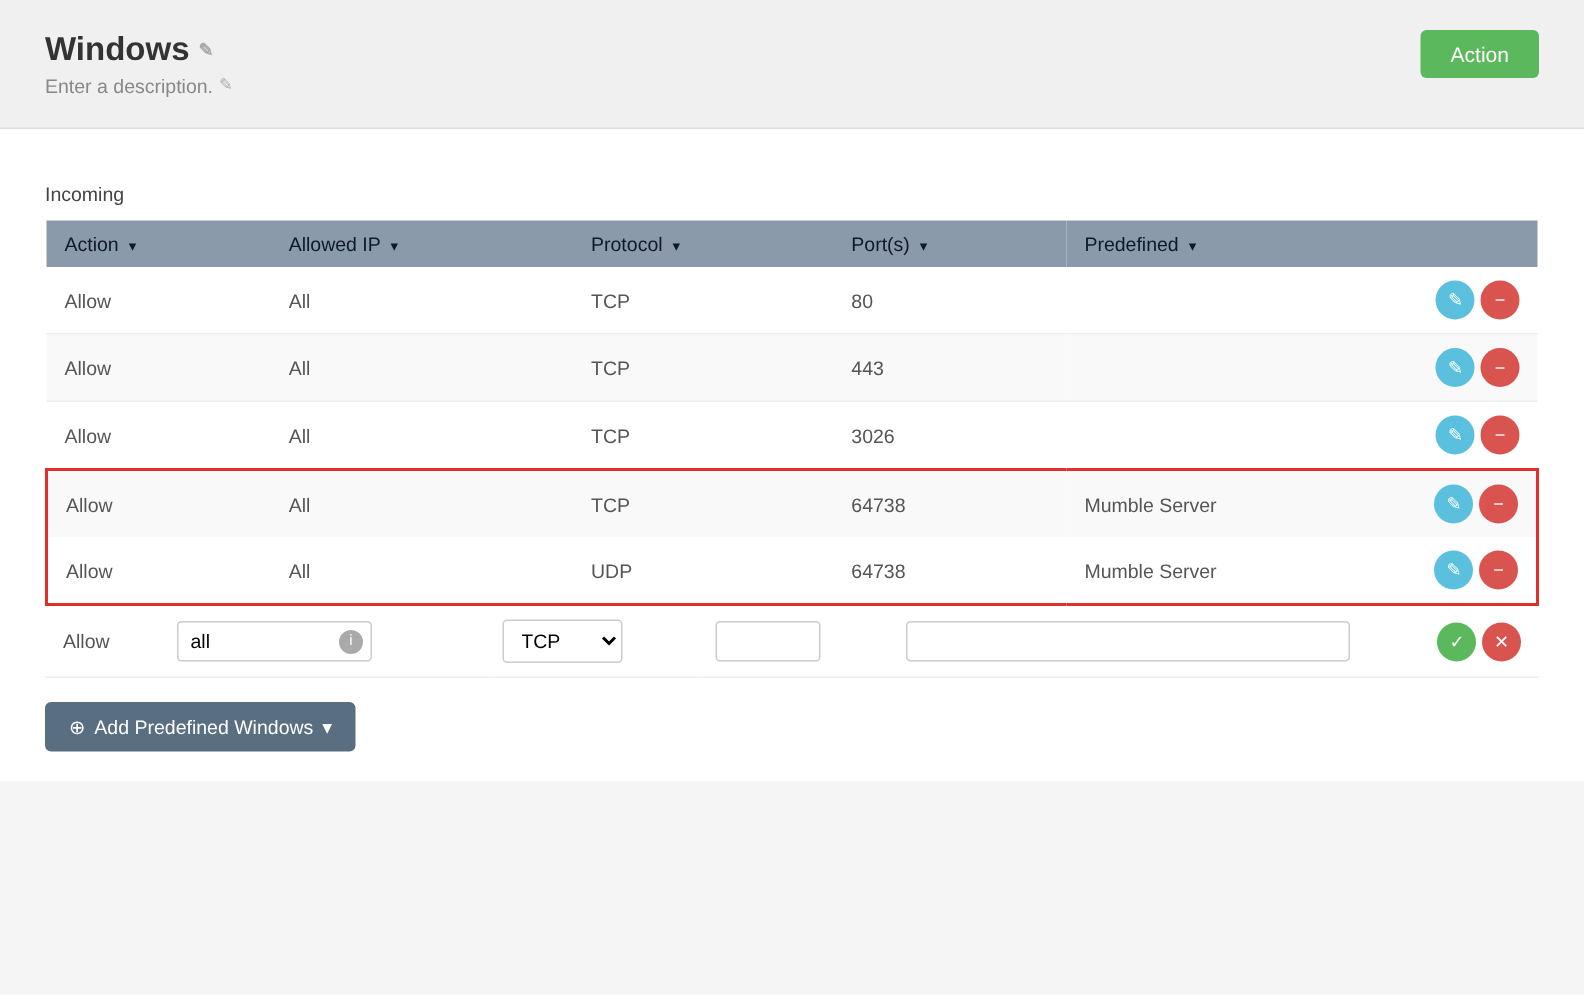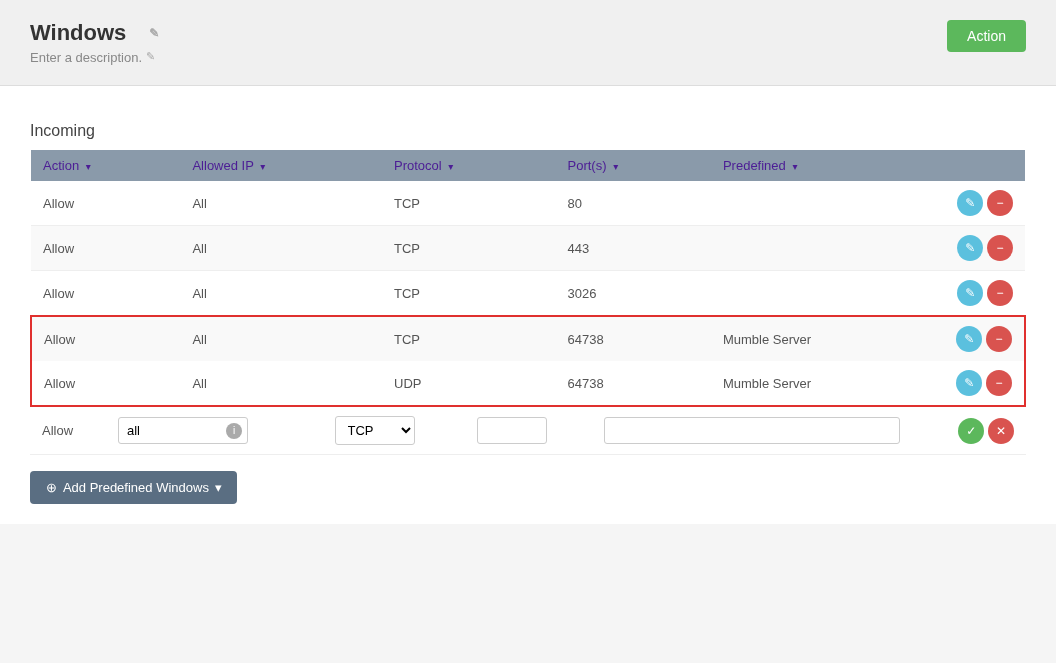--- a/index.html
+++ b/index.html
@@ -13,21 +13,21 @@
       align-items: flex-start;
       justify-content: space-between;
     }
     .header-left {}
     .header-title {
       font-size: 22px;
       font-weight: bold;
       color: #333;
       display: flex;
       align-items: center;
-      gap: 23px;
+      gap: 6px;
     }
     .header-title .edit-icon {
       font-size: 12px;
       color: #aaa;
       cursor: pointer;
     }
     .header-desc {
       font-size: 13px;
       color: #888;
       margin-top: 4px;
@@ -57,34 +57,34 @@
     .section-title {
       font-size: 20px;
       font-weight: normal;
       color: #444;
       margin-bottom: 10px;
       padding-bottom: 8px;
       border-bottom: 1px solid #ddd;
     }
 
     .subsection-title {
-      font-size: 16px;
+      font-size: 13px;
       font-weight: normal;
       color: #444;
       margin: 16px 0 10px 0;
     }
 
     table {
       width: 100%;
       border-collapse: collapse;
     }
 
     thead tr {
       background: #8a9aaa;
-      color: #4c1d95;
+      color: #0f172a;
     }
 
     thead th {
       padding: 8px 12px;
       text-align: left;
       font-weight: normal;
       font-size: 13px;
       cursor: pointer;
       user-select: none;
     }

